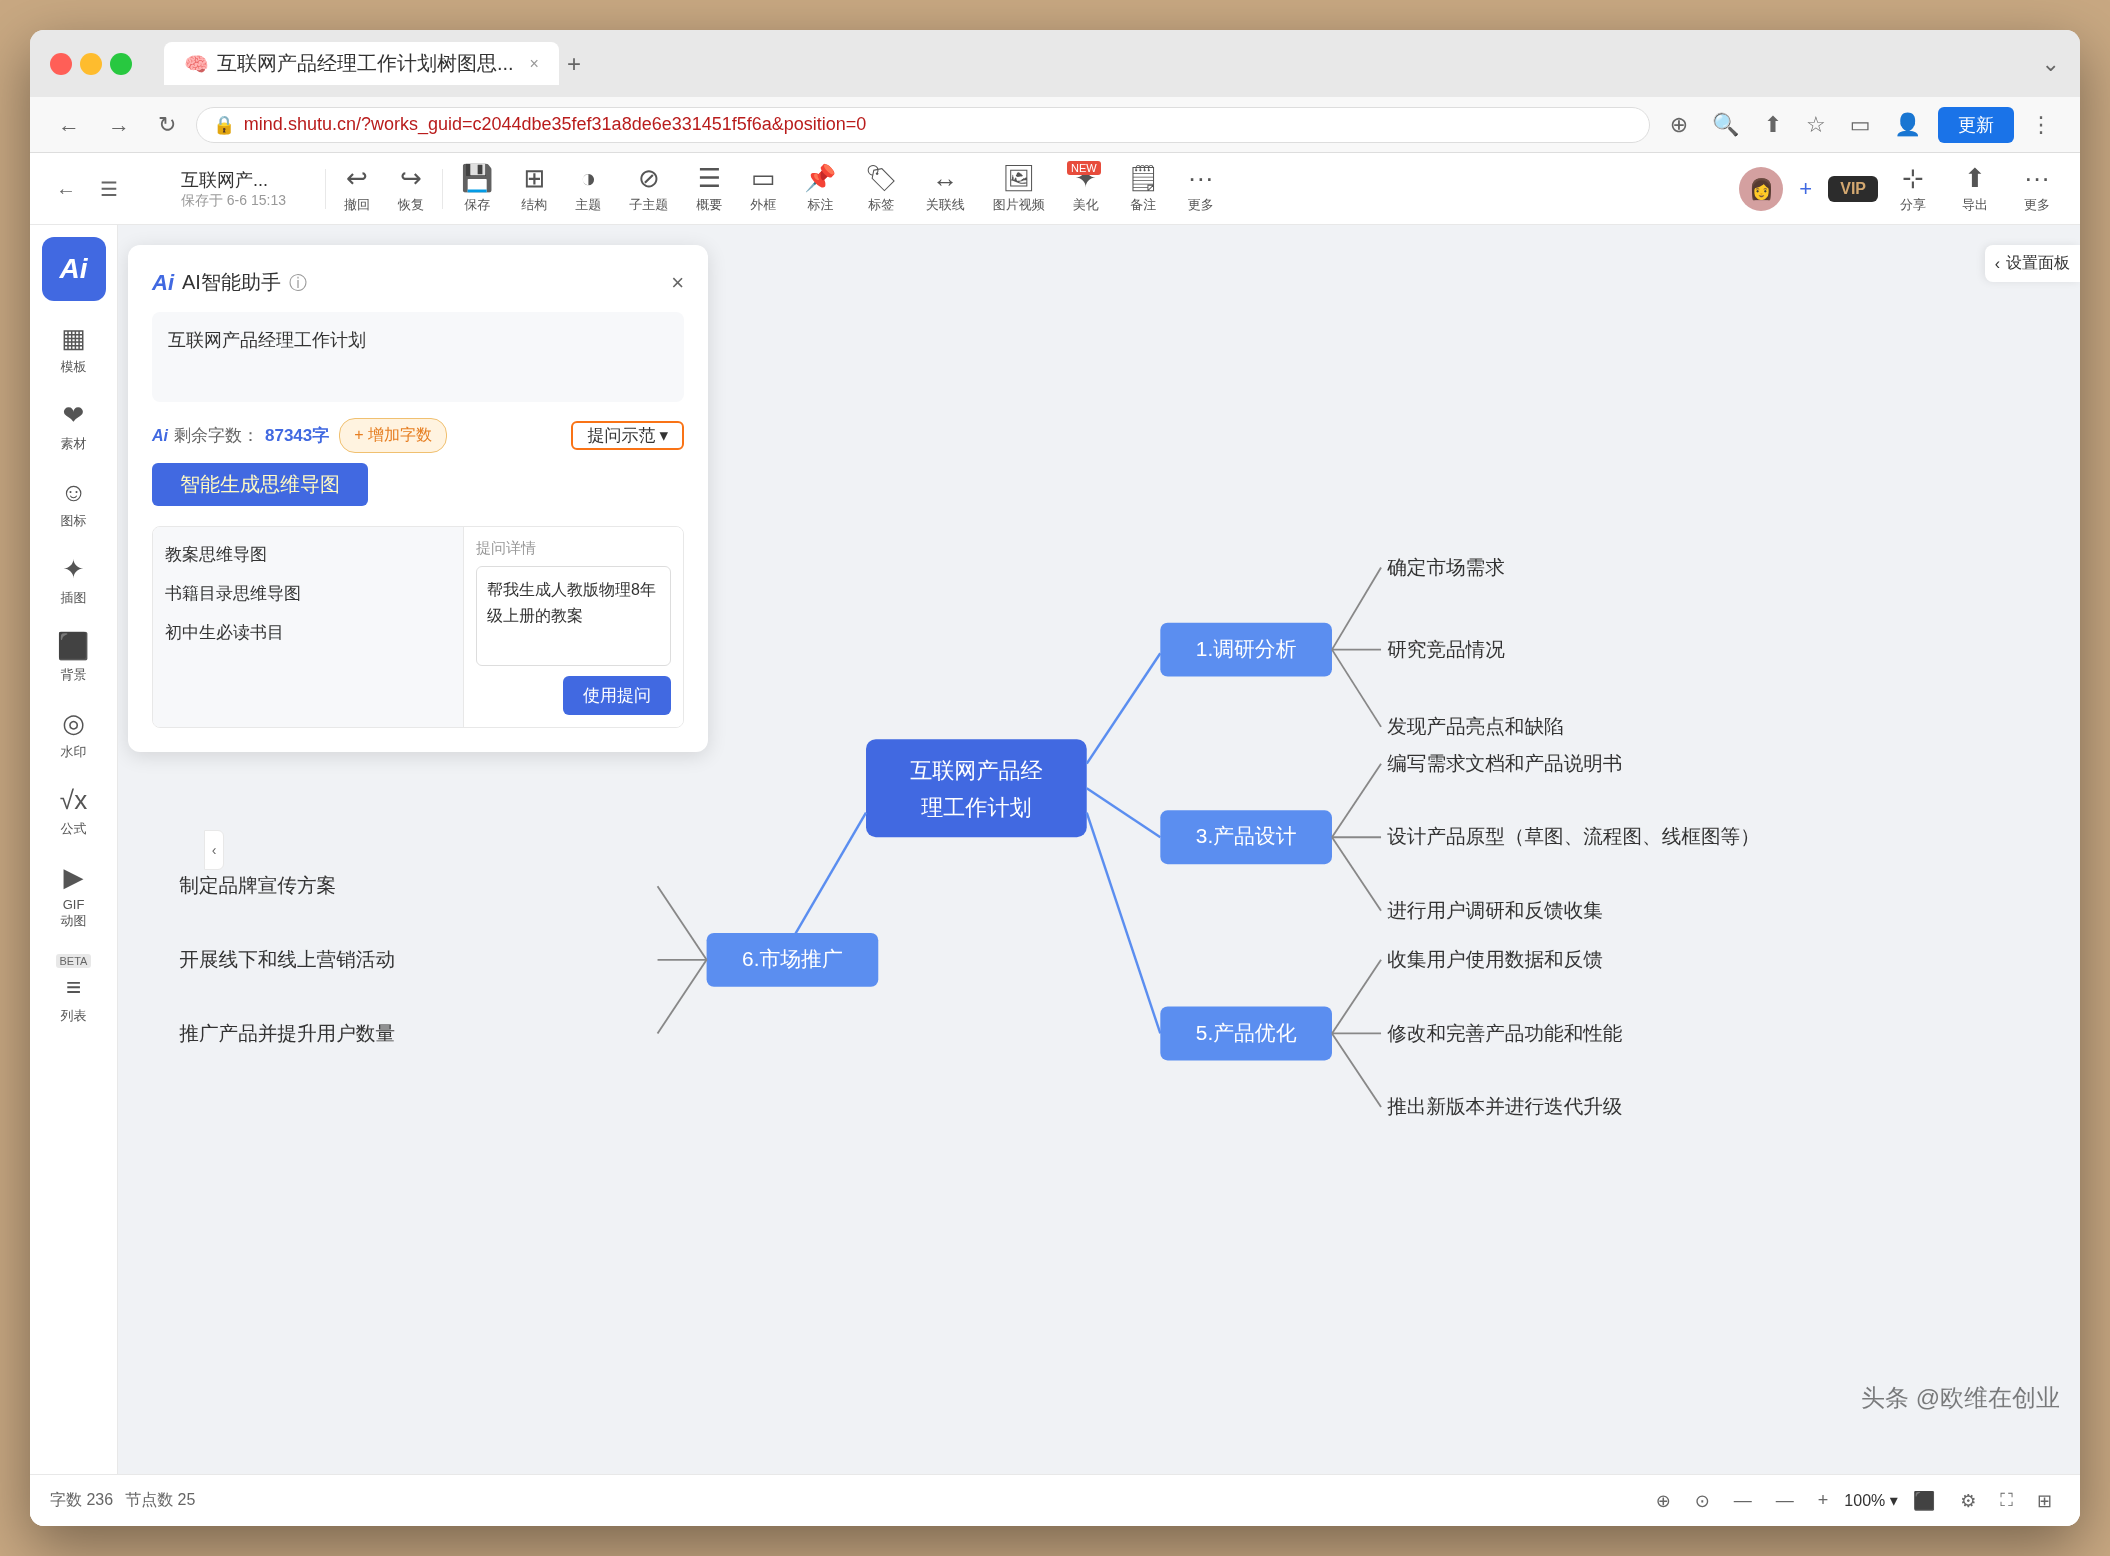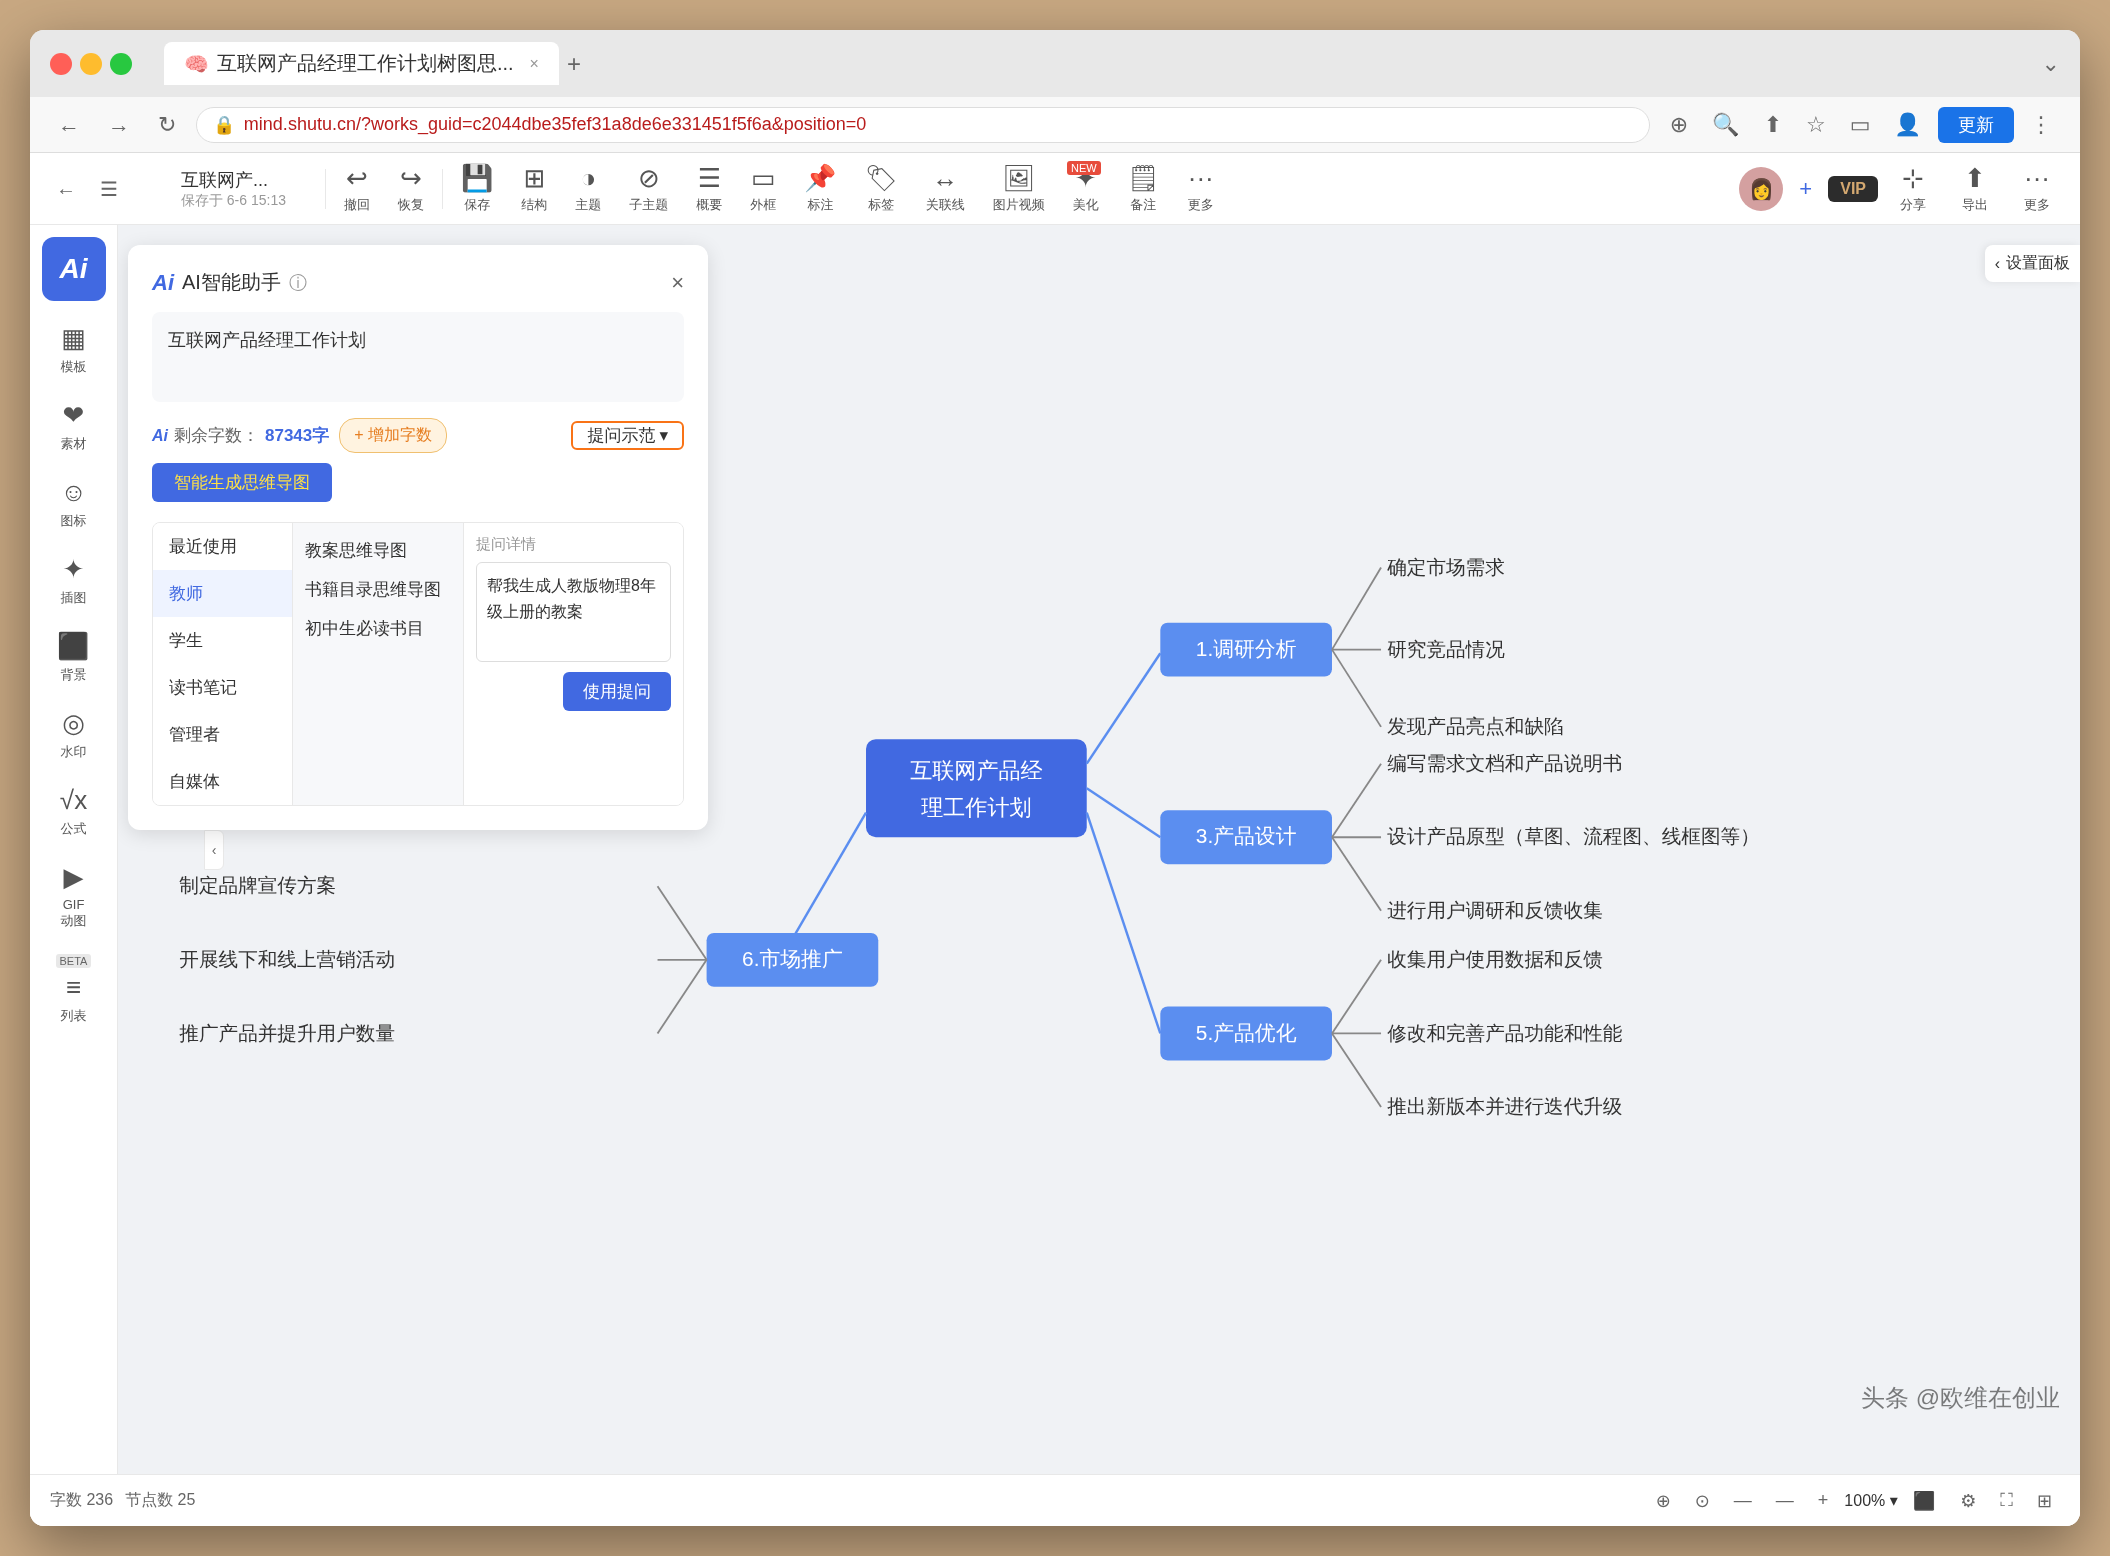--- a/index.html
+++ b/index.html
@@ -77,21 +77,21 @@
 
     .ai-input-area { background: #f7f8fa; border-radius: 8px; padding: 16px; margin-bottom: 16px; min-height: 90px; font-size: 18px; color: #333; }
 
     .ai-actions { display: flex; align-items: center; gap: 10px; margin-bottom: 20px; flex-wrap: wrap; }
     .ai-remaining { display: flex; align-items: center; gap: 6px; font-size: 17px; }
     .ai-remaining-logo { font-size: 16px; font-weight: bold; color: #4169e1; font-style: italic; }
     .ai-remaining-text { color: #666; }
     .ai-remaining-count { color: #4169e1; font-weight: bold; }
     .ai-add-btn { background: #fff3e0; color: #e67e22; border: 1px solid #f0c070; border-radius: 16px; padding: 6px 14px; font-size: 16px; cursor: pointer; display: flex; align-items: center; gap: 4px; }
     .ai-prompt-btn { background: none; border: 2px solid #f97316; border-radius: 6px; padding: 1px 14px; font-size: 17px; color: #333; cursor: pointer; display: flex; align-items: center; gap: 4px; margin-left: auto; }
-    .ai-generate-btn { background: #4169e1; color: #fde047; border: none; border-radius: 6px; padding: 8px 22px; font-size: 17px; cursor: pointer; white-space: nowrap; }
+    .ai-generate-btn { background: #4169e1; color: #fef9c3; border: none; border-radius: 6px; padding: 8px 28px; font-size: 20px; cursor: pointer; white-space: nowrap; }
 
     .ai-content { display: flex; gap: 0; border: 1px solid #e8e8e8; border-radius: 8px; overflow: hidden; }
     .ai-categories { width: 140px; background: #fff; border-right: 1px solid #e8e8e8; }
     .ai-cat-item { padding: 12px 16px; font-size: 17px; color: #333; cursor: pointer; }
     .ai-cat-item.active { background: #eef3ff; color: #4169e1; }
     .ai-templates { flex: 1; background: #f7f8fa; padding: 12px; display: flex; flex-direction: column; gap: 8px; }
     .ai-template-item { font-size: 17px; color: #333; cursor: pointer; padding: 4px 0; }
     .ai-prompt-detail { width: 220px; background: #fff; border-left: 1px solid #e8e8e8; padding: 12px; }
     .ai-prompt-detail-title { font-size: 15px; color: #999; margin-bottom: 8px; }
     .ai-prompt-detail-content { font-size: 16px; color: #333; line-height: 1.6; border: 1px solid #ddd; border-radius: 6px; padding: 10px; min-height: 100px; }
@@ -316,28 +316,20 @@
               <span class="ai-remaining-count">87343字</span>
             </div>
             <button class="ai-add-btn">+ 增加字数</button>
             <button class="ai-prompt-btn">
               <span>提问示范</span>
               <span>▾</span>
             </button>
             <button class="ai-generate-btn">智能生成思维导图</button>
           </div>
           <div class="ai-content">
-            <div class="ai-categories">
-              <div class="ai-cat-item">最近使用</div>
-              <div class="ai-cat-item active">教师</div>
-              <div class="ai-cat-item">学生</div>
-              <div class="ai-cat-item">读书笔记</div>
-              <div class="ai-cat-item">管理者</div>
-              <div class="ai-cat-item">自媒体</div>
-            </div>
             <div class="ai-templates">
               <div class="ai-template-item">教案思维导图</div>
               <div class="ai-template-item">书籍目录思维导图</div>
               <div class="ai-template-item">初中生必读书目</div>
             </div>
             <div class="ai-prompt-detail">
               <div class="ai-prompt-detail-title">提问详情</div>
               <div class="ai-prompt-detail-content">帮我生成人教版物理8年级上册的教案</div>
               <button class="ai-use-prompt-btn">使用提问</button>
             </div>

